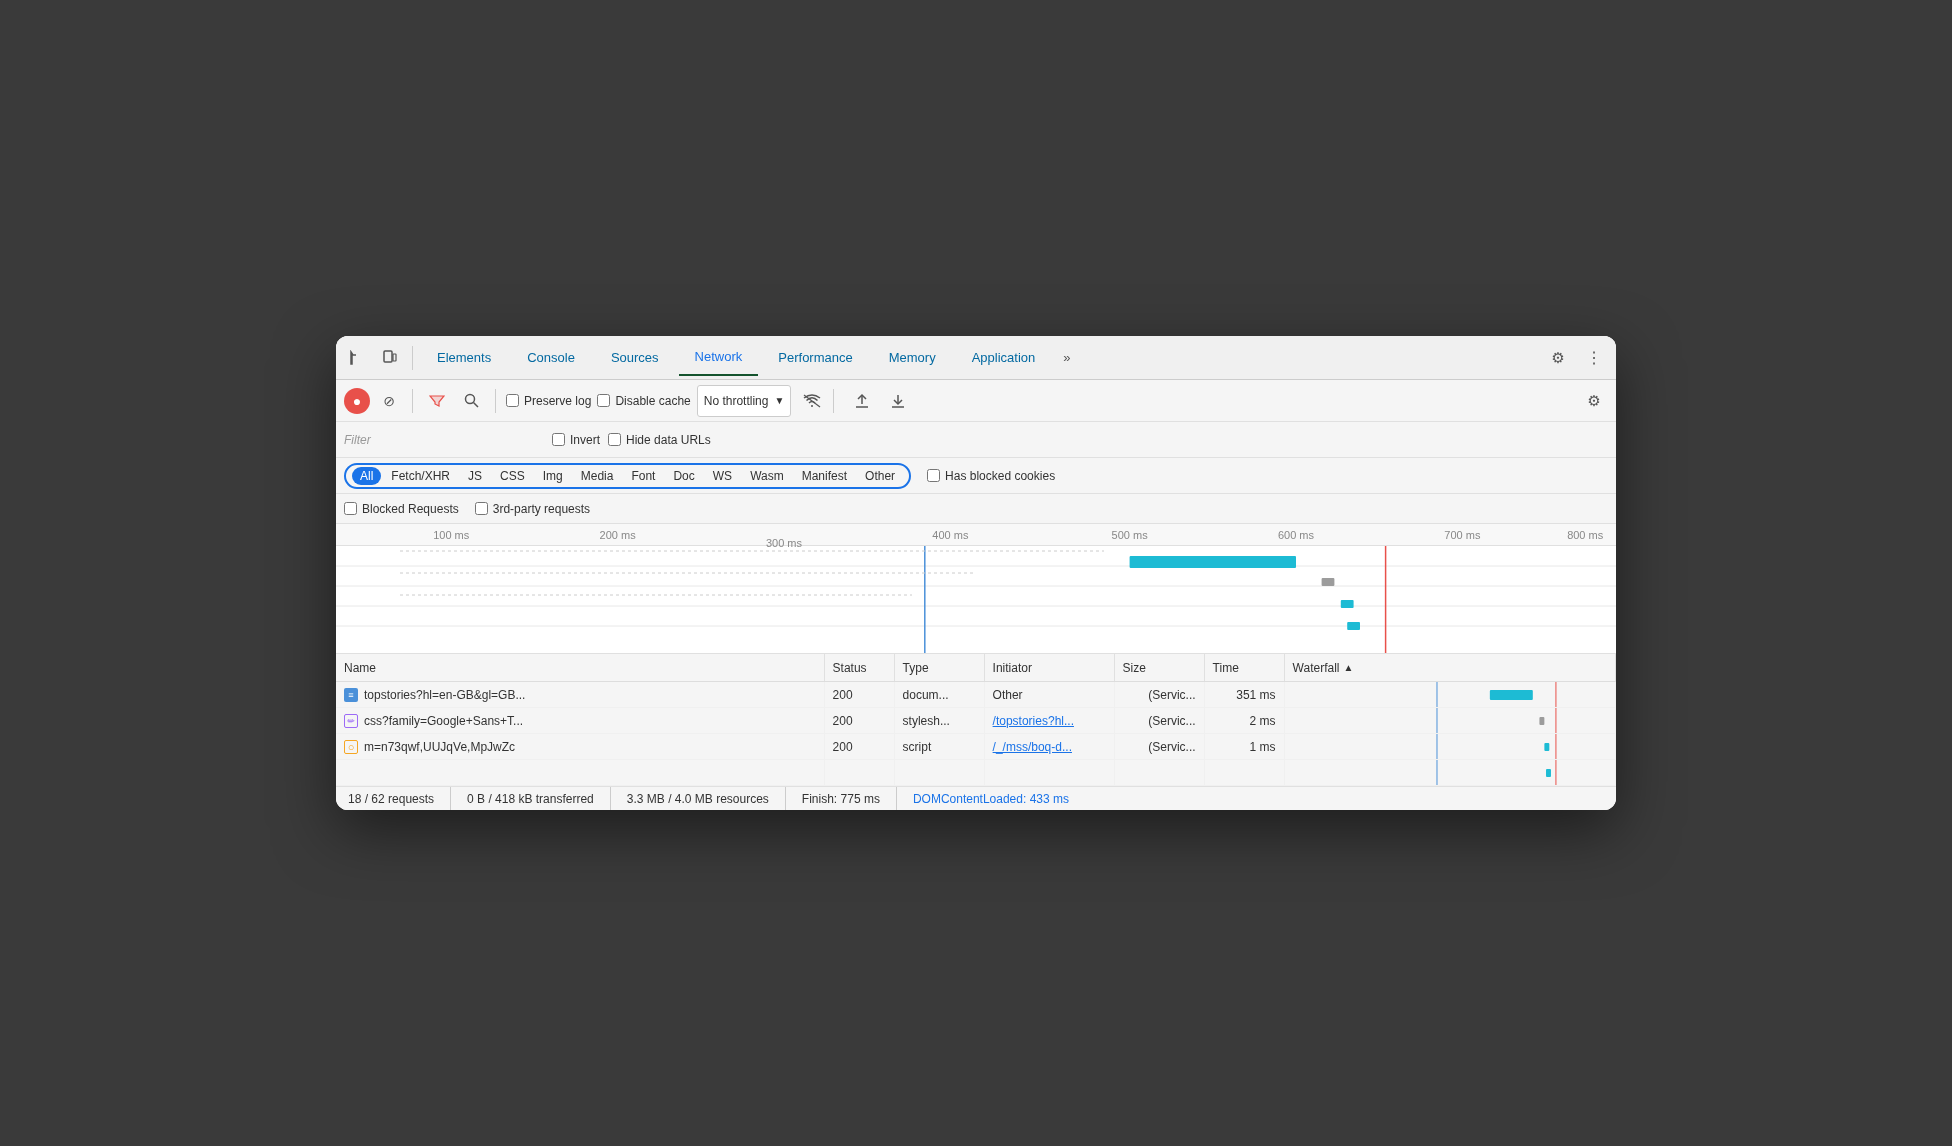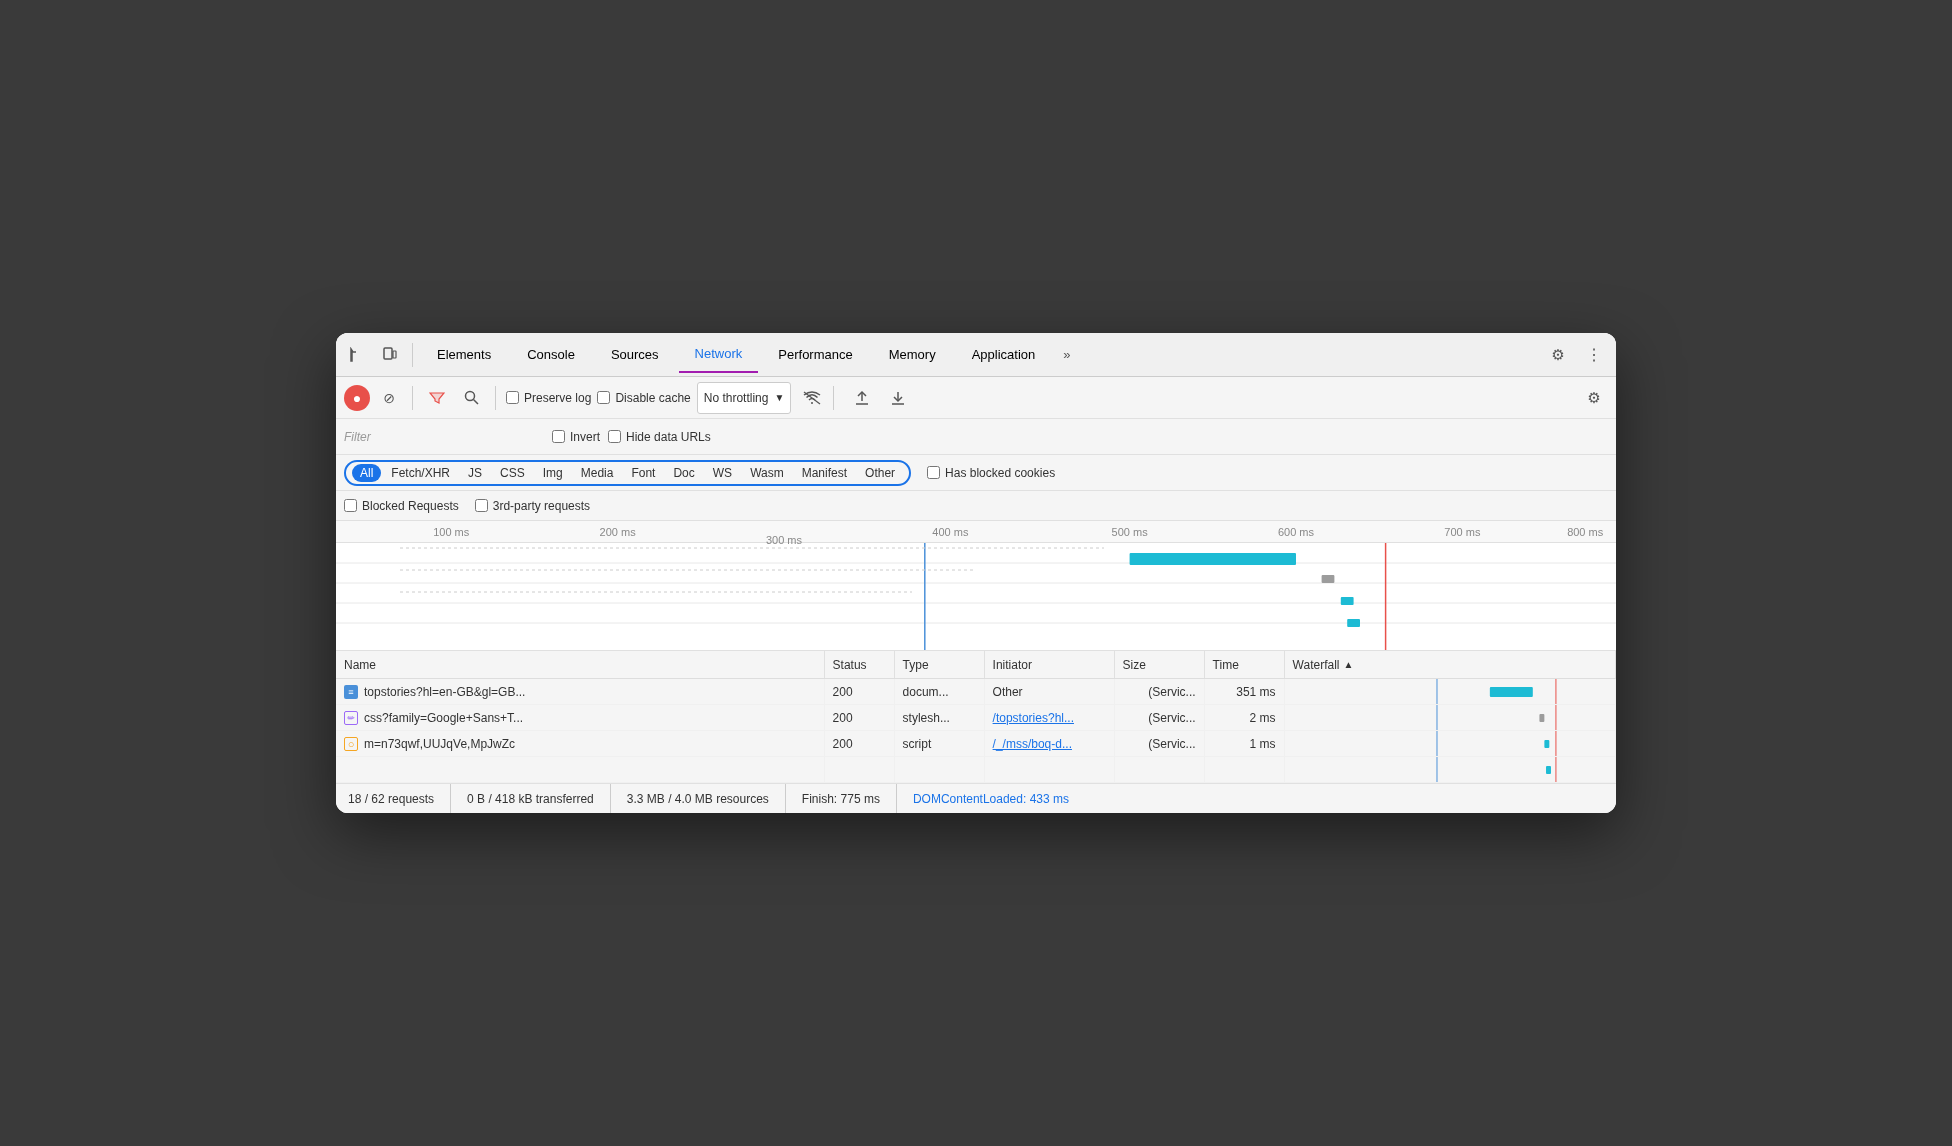--- a/index.html
+++ b/index.html
@@ -72,28 +72,28 @@
       height: 24px;
       background: #ccc;
       margin: 0 4px;
     }
     .tab {
       padding: 0 16px;
       height: 36px;
       display: flex;
       align-items: center;
       font-size: 13px;
-      color: #000000;
+      color: #0369a1;
       cursor: pointer;
       position: relative;
       white-space: nowrap;
     }
     .tab.active {
       color: #1a73e8;
-      border-bottom: 2px solid #a21caf;
+      border-bottom: 2px solid #14532d;
     }
     .tab-more {
       padding: 0 8px;
       font-size: 13px;
       color: #555;
       cursor: pointer;
     }
     .controls-bar {
       background: #f5f5f5;
       border-bottom: 1px solid #e0e0e0;
@@ -297,21 +297,21 @@
       font-size: 9px;
       flex-shrink: 0;
     }
     .row-icon.doc { background: #4a90d9; color: white; }
     .row-icon.css { background: #9c6af7; color: white; border: 1px solid #9c6af7; }
     .row-icon.js { background: #f5a623; color: white; }
     .initiator-link { color: #1a73e8; text-decoration: underline; cursor: pointer; }
     .status-bar {
       background: #f5f5f5;
       border-top: 1px solid #e0e0e0;
-      height: 30px;
+      height: 24px;
       display: flex;
       align-items: center;
       padding: 0 12px;
       gap: 0;
       font-size: 12px;
       color: #333;
     }
     .status-segment {
       padding: 0 16px;
       border-right: 1px solid #ccc;

